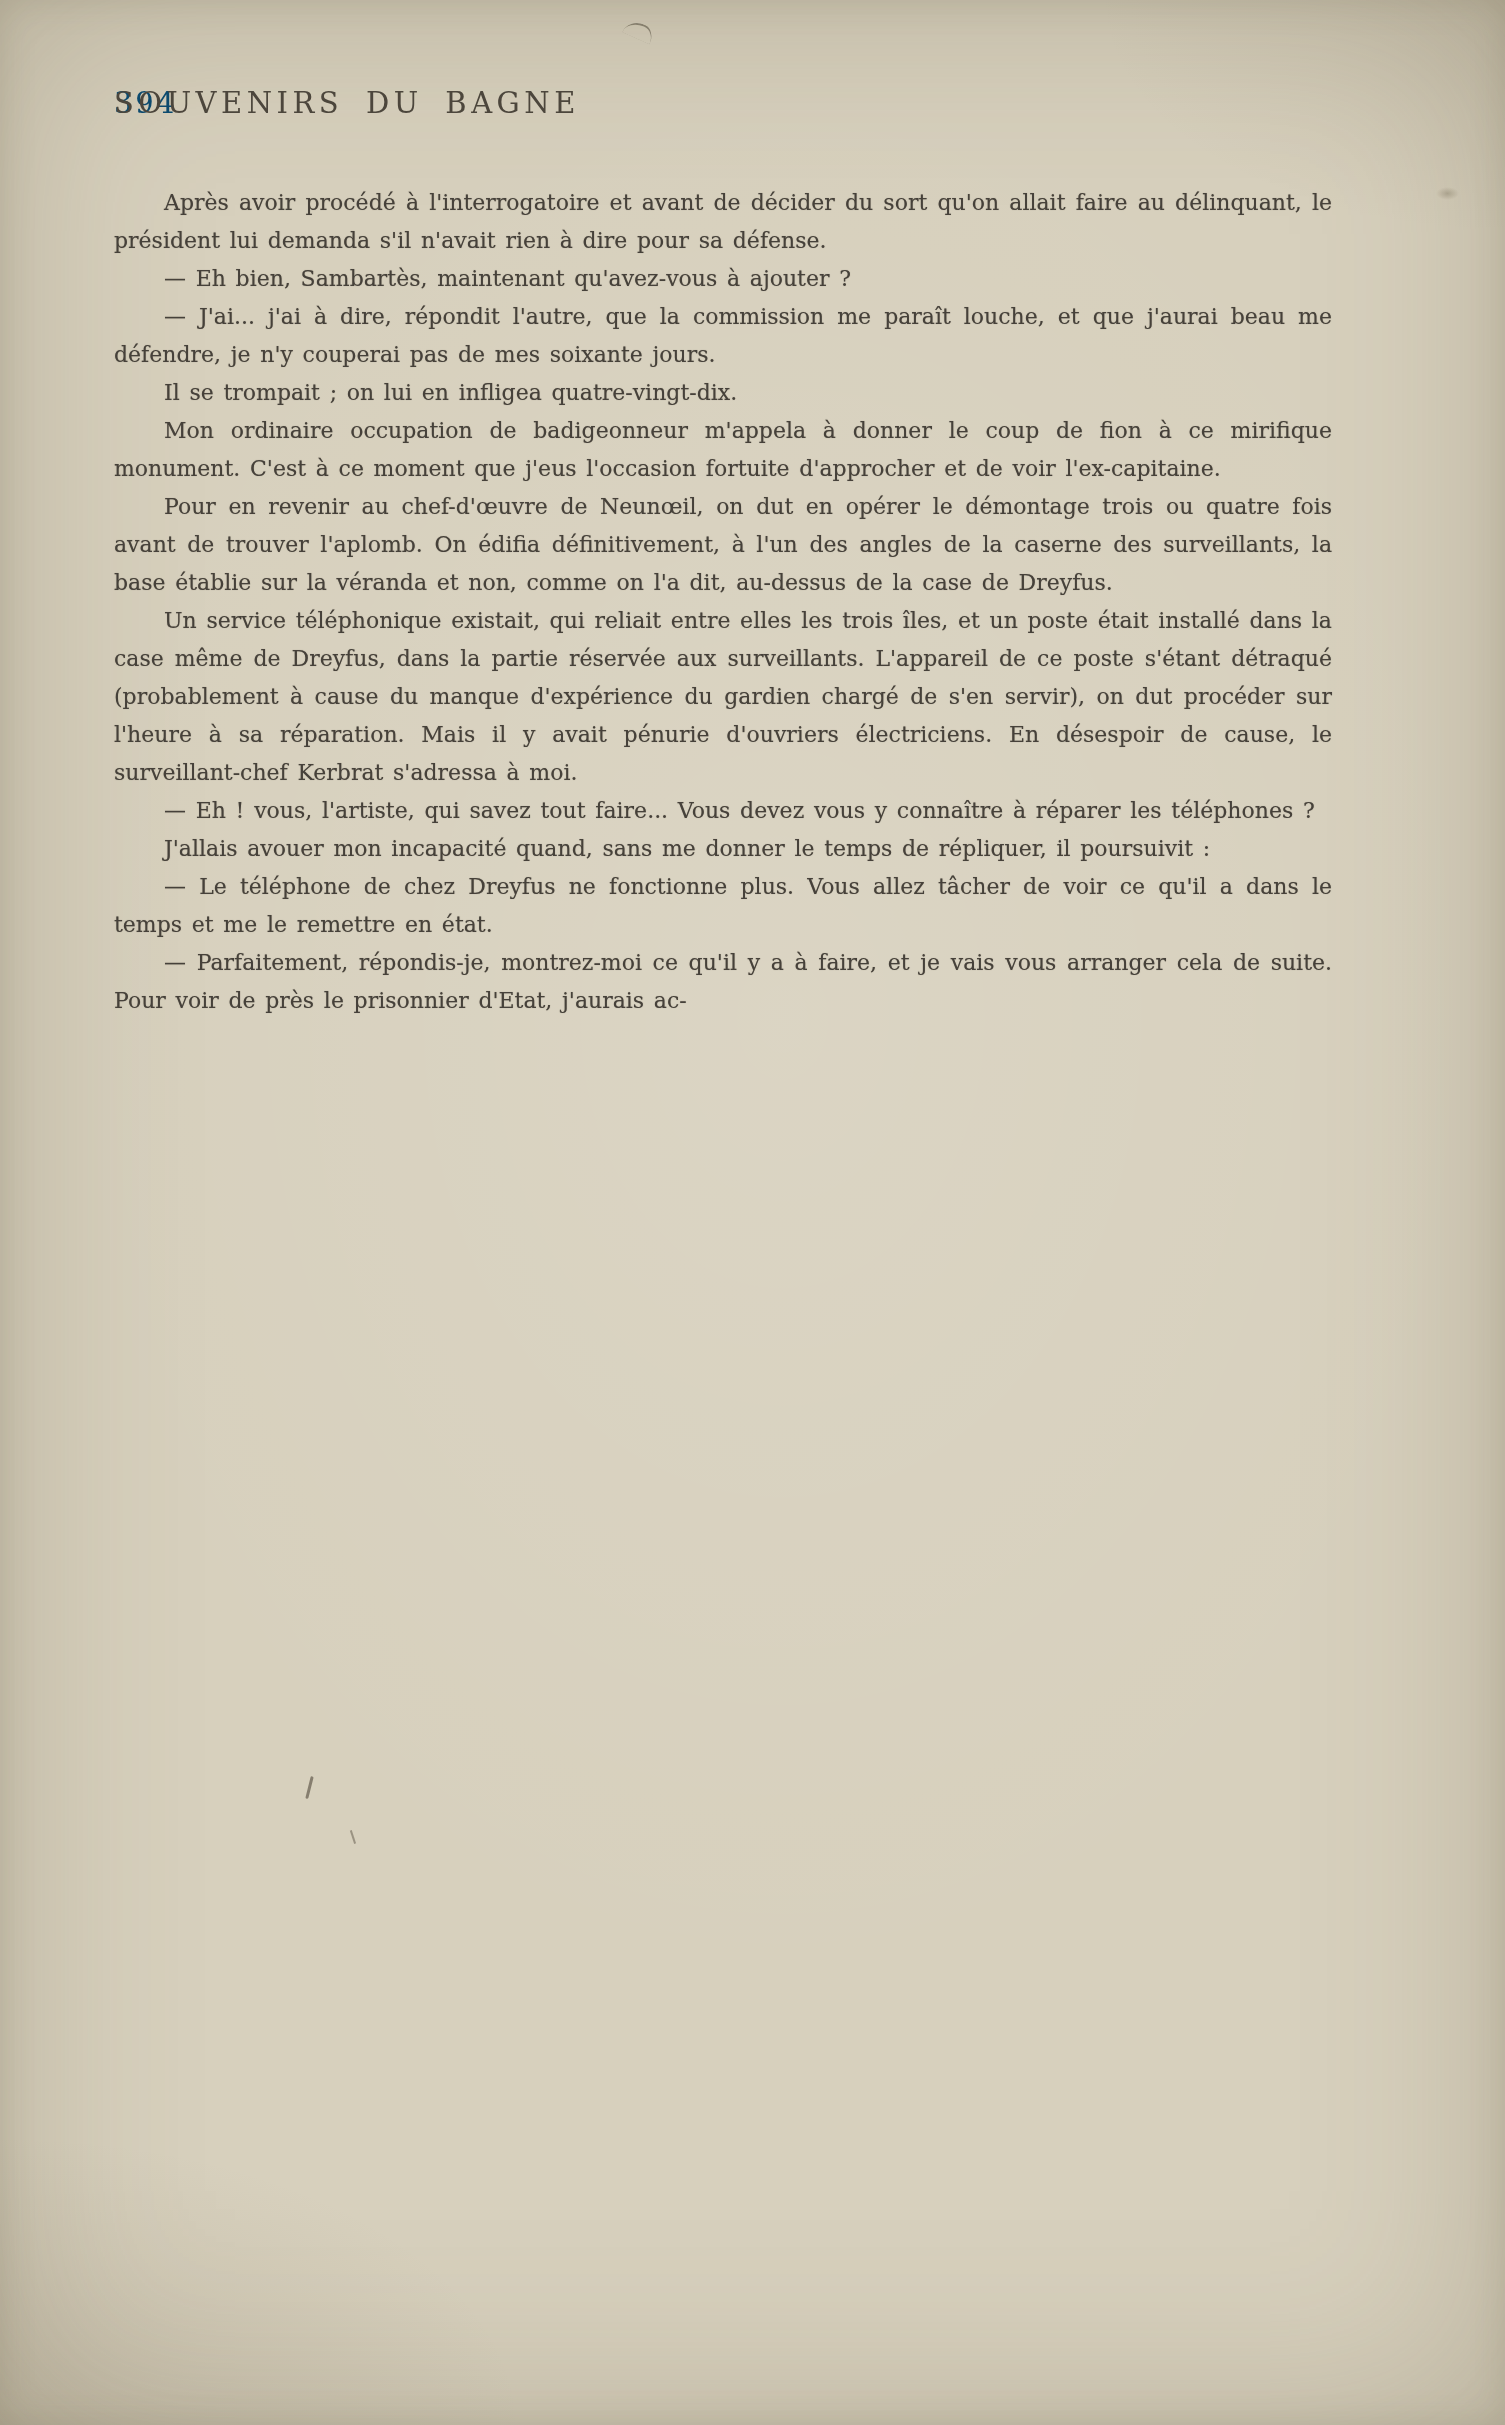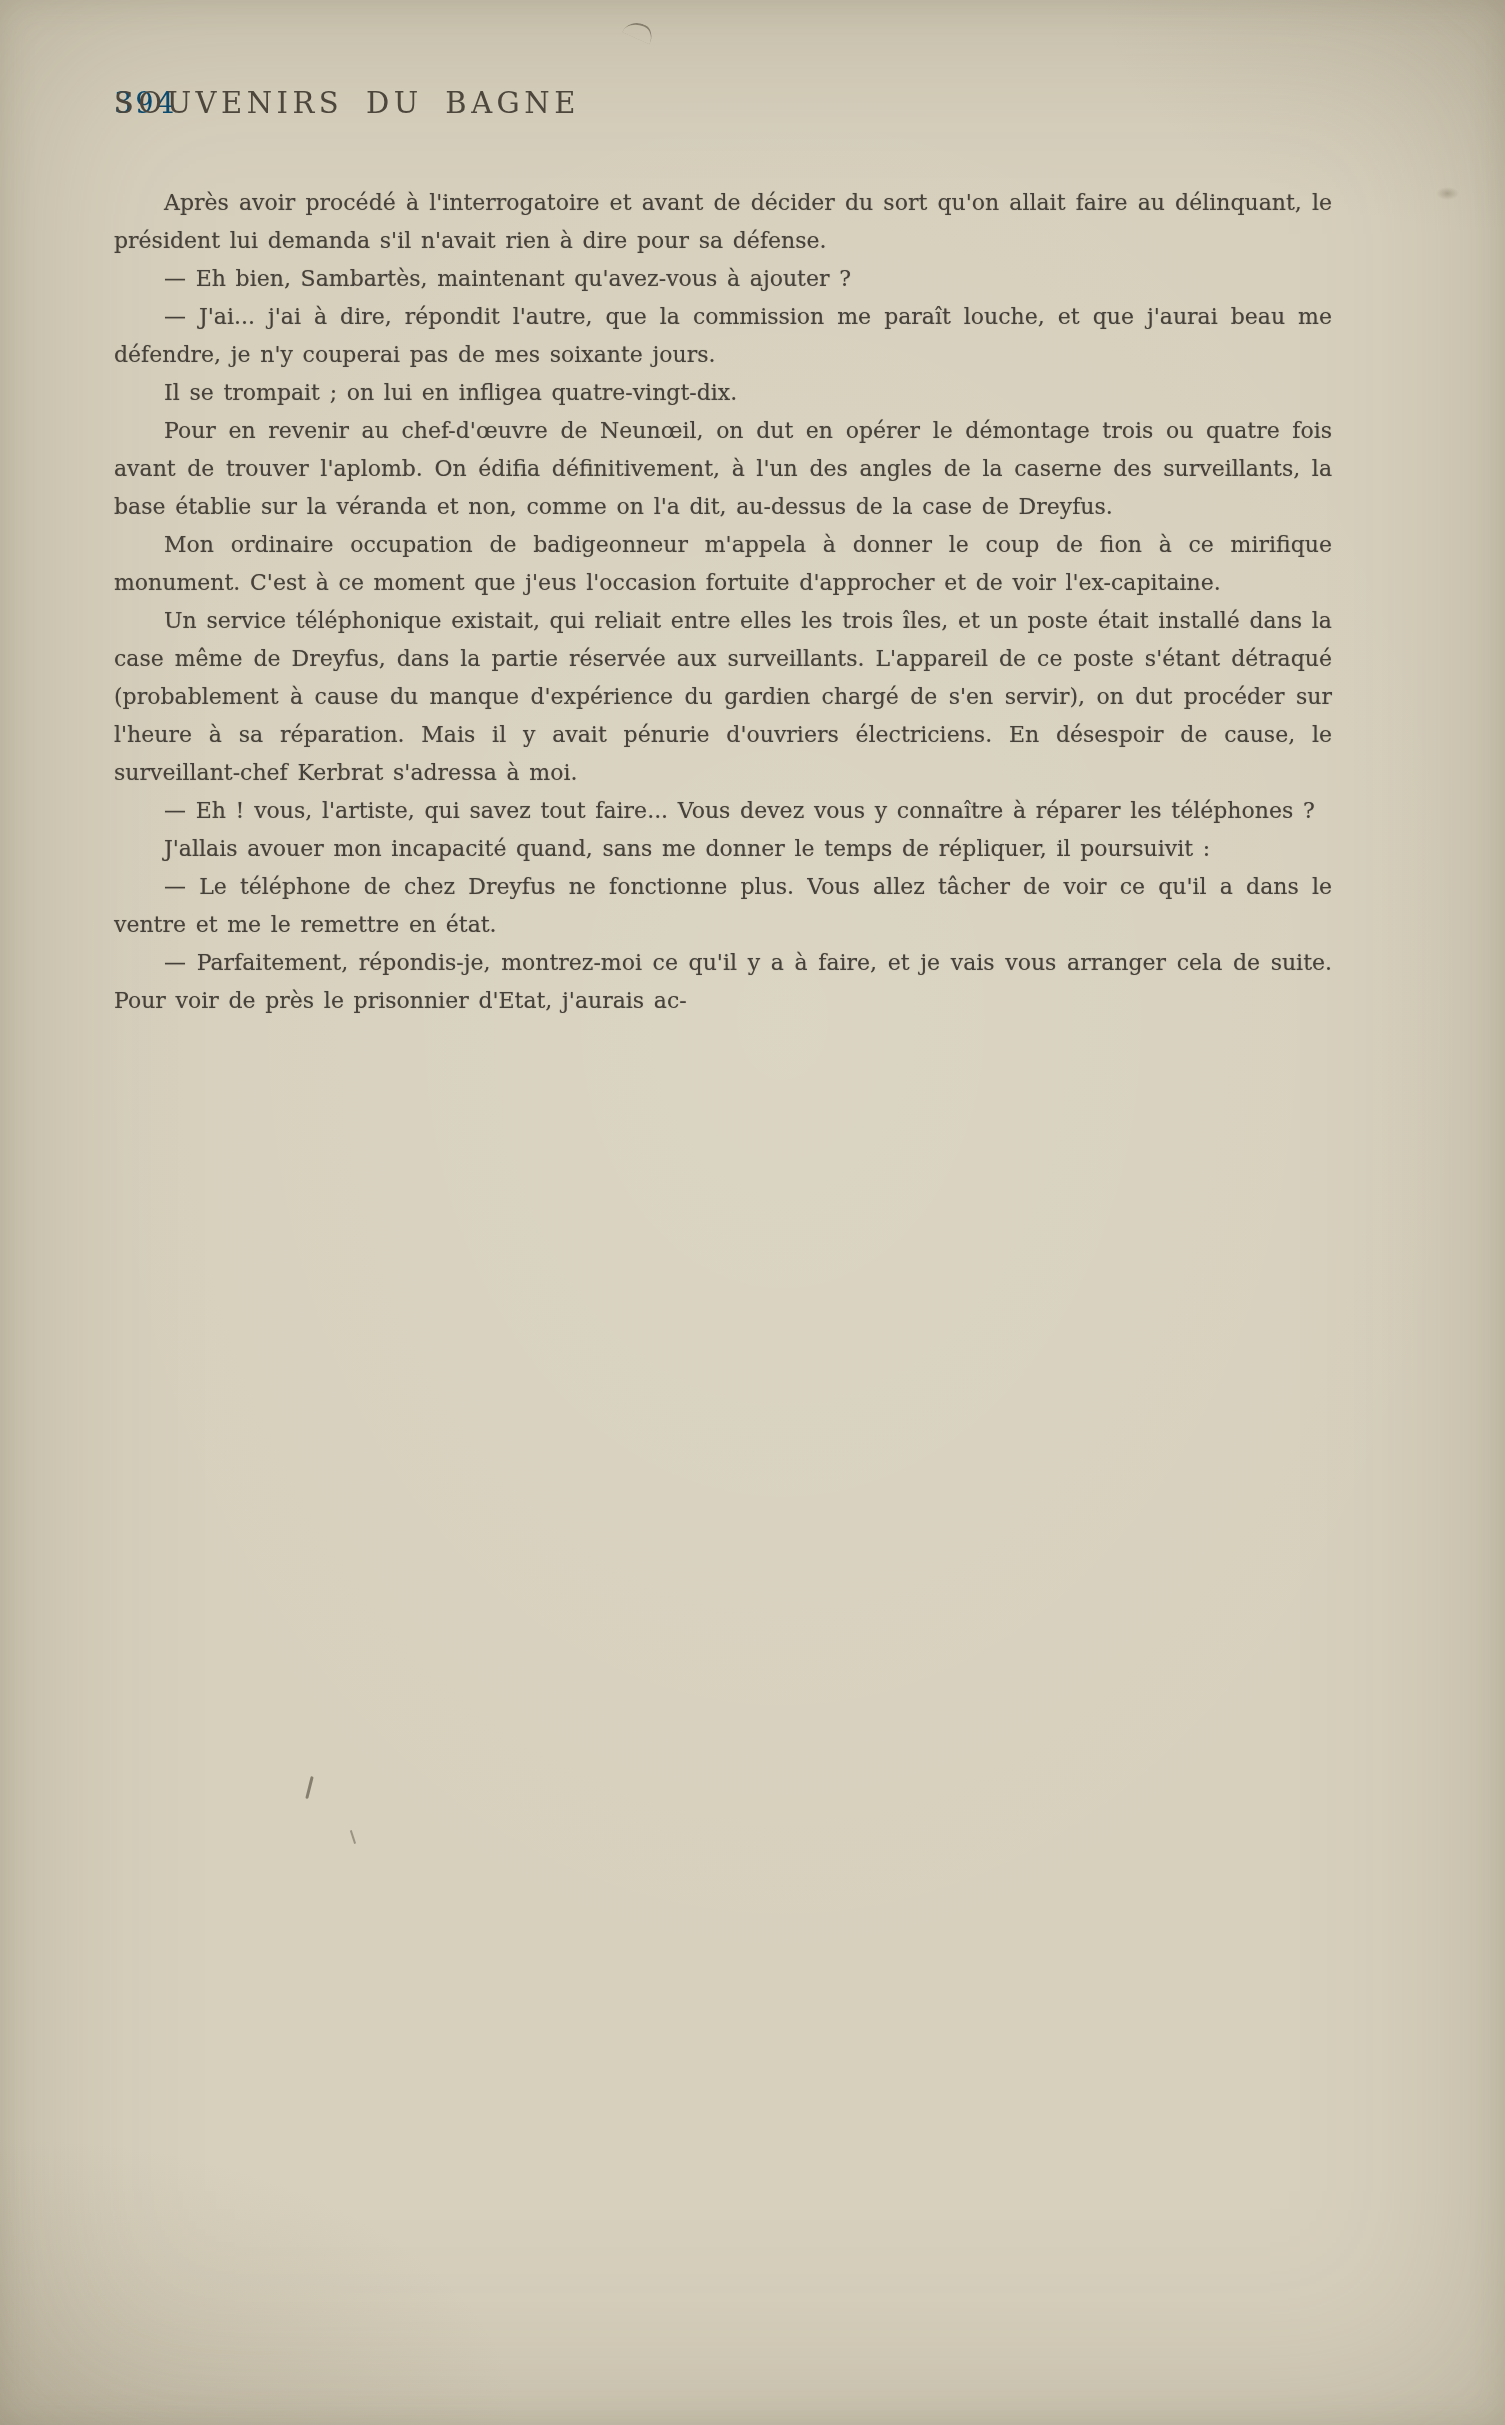--- a/index.html
+++ b/index.html
@@ -120,24 +120,24 @@
     <div class="running-header">
       <span class="page-number">394</span>
       <span class="running-title">SOUVENIRS DU BAGNE</span>
     </div>
 
     <div class="body-text">
       <p>Après avoir procédé à l'interrogatoire et avant de décider du sort qu'on allait faire au délinquant, le président lui demanda s'il n'avait rien à dire pour sa défense.</p>
       <p>— Eh bien, Sambartès, maintenant qu'avez-vous à ajouter ?</p>
       <p>— J'ai... j'ai à dire, répondit l'autre, que la commission me paraît louche, et que j'aurai beau me défendre, je n'y couperai pas de mes soixante jours.</p>
       <p>Il se trompait ; on lui en infligea quatre-vingt-dix.</p>
+      <p>Mon ordinaire occupation de badigeonneur m'appela à donner le coup de fion à ce mirifique monument. C'est à ce moment que j'eus l'occasion fortuite d'approcher et de voir l'ex-capitaine.</p>
       <p>Pour en revenir au chef-d'œuvre de Neunœil, on dut en opérer le démontage trois ou quatre fois avant de trouver l'aplomb. On édifia définitivement, à l'un des angles de la caserne des surveillants, la base établie sur la véranda et non, comme on l'a dit, au-dessus de la case de Dreyfus.</p>
-      <p>Mon ordinaire occupation de badigeonneur m'appela à donner le coup de fion à ce mirifique monument. C'est à ce moment que j'eus l'occasion fortuite d'approcher et de voir l'ex-capitaine.</p>
       <p>Un service téléphonique existait, qui reliait entre elles les trois îles, et un poste était installé dans la case même de Dreyfus, dans la partie réservée aux surveillants. L'appareil de ce poste s'étant détraqué (probablement à cause du manque d'expérience du gardien chargé de s'en servir), on dut procéder sur l'heure à sa réparation. Mais il y avait pénurie d'ouvriers électriciens. En désespoir de cause, le surveillant-chef Kerbrat s'adressa à moi.</p>
       <p>— Eh ! vous, l'artiste, qui savez tout faire... Vous devez vous y connaître à réparer les téléphones ?</p>
       <p>J'allais avouer mon incapacité quand, sans me donner le temps de répliquer, il poursuivit :</p>
-      <p>— Le téléphone de chez Dreyfus ne fonctionne plus. Vous allez tâcher de voir ce qu'il a dans le ventre et me le remettre en état.</p>
+      <p>— Le téléphone de chez Dreyfus ne fonctionne plus. Vous allez tâcher de voir ce qu'il a dans le temps et me le remettre en état.</p>
       <p>— Parfaitement, répondis-je, montrez-moi ce qu'il y a à faire, et je vais vous arranger cela de suite. Pour voir de près le prisonnier d'Etat, j'aurais ac-</p>
     </div>
 
   </div>
 </div>
 
 
 </body></html>

